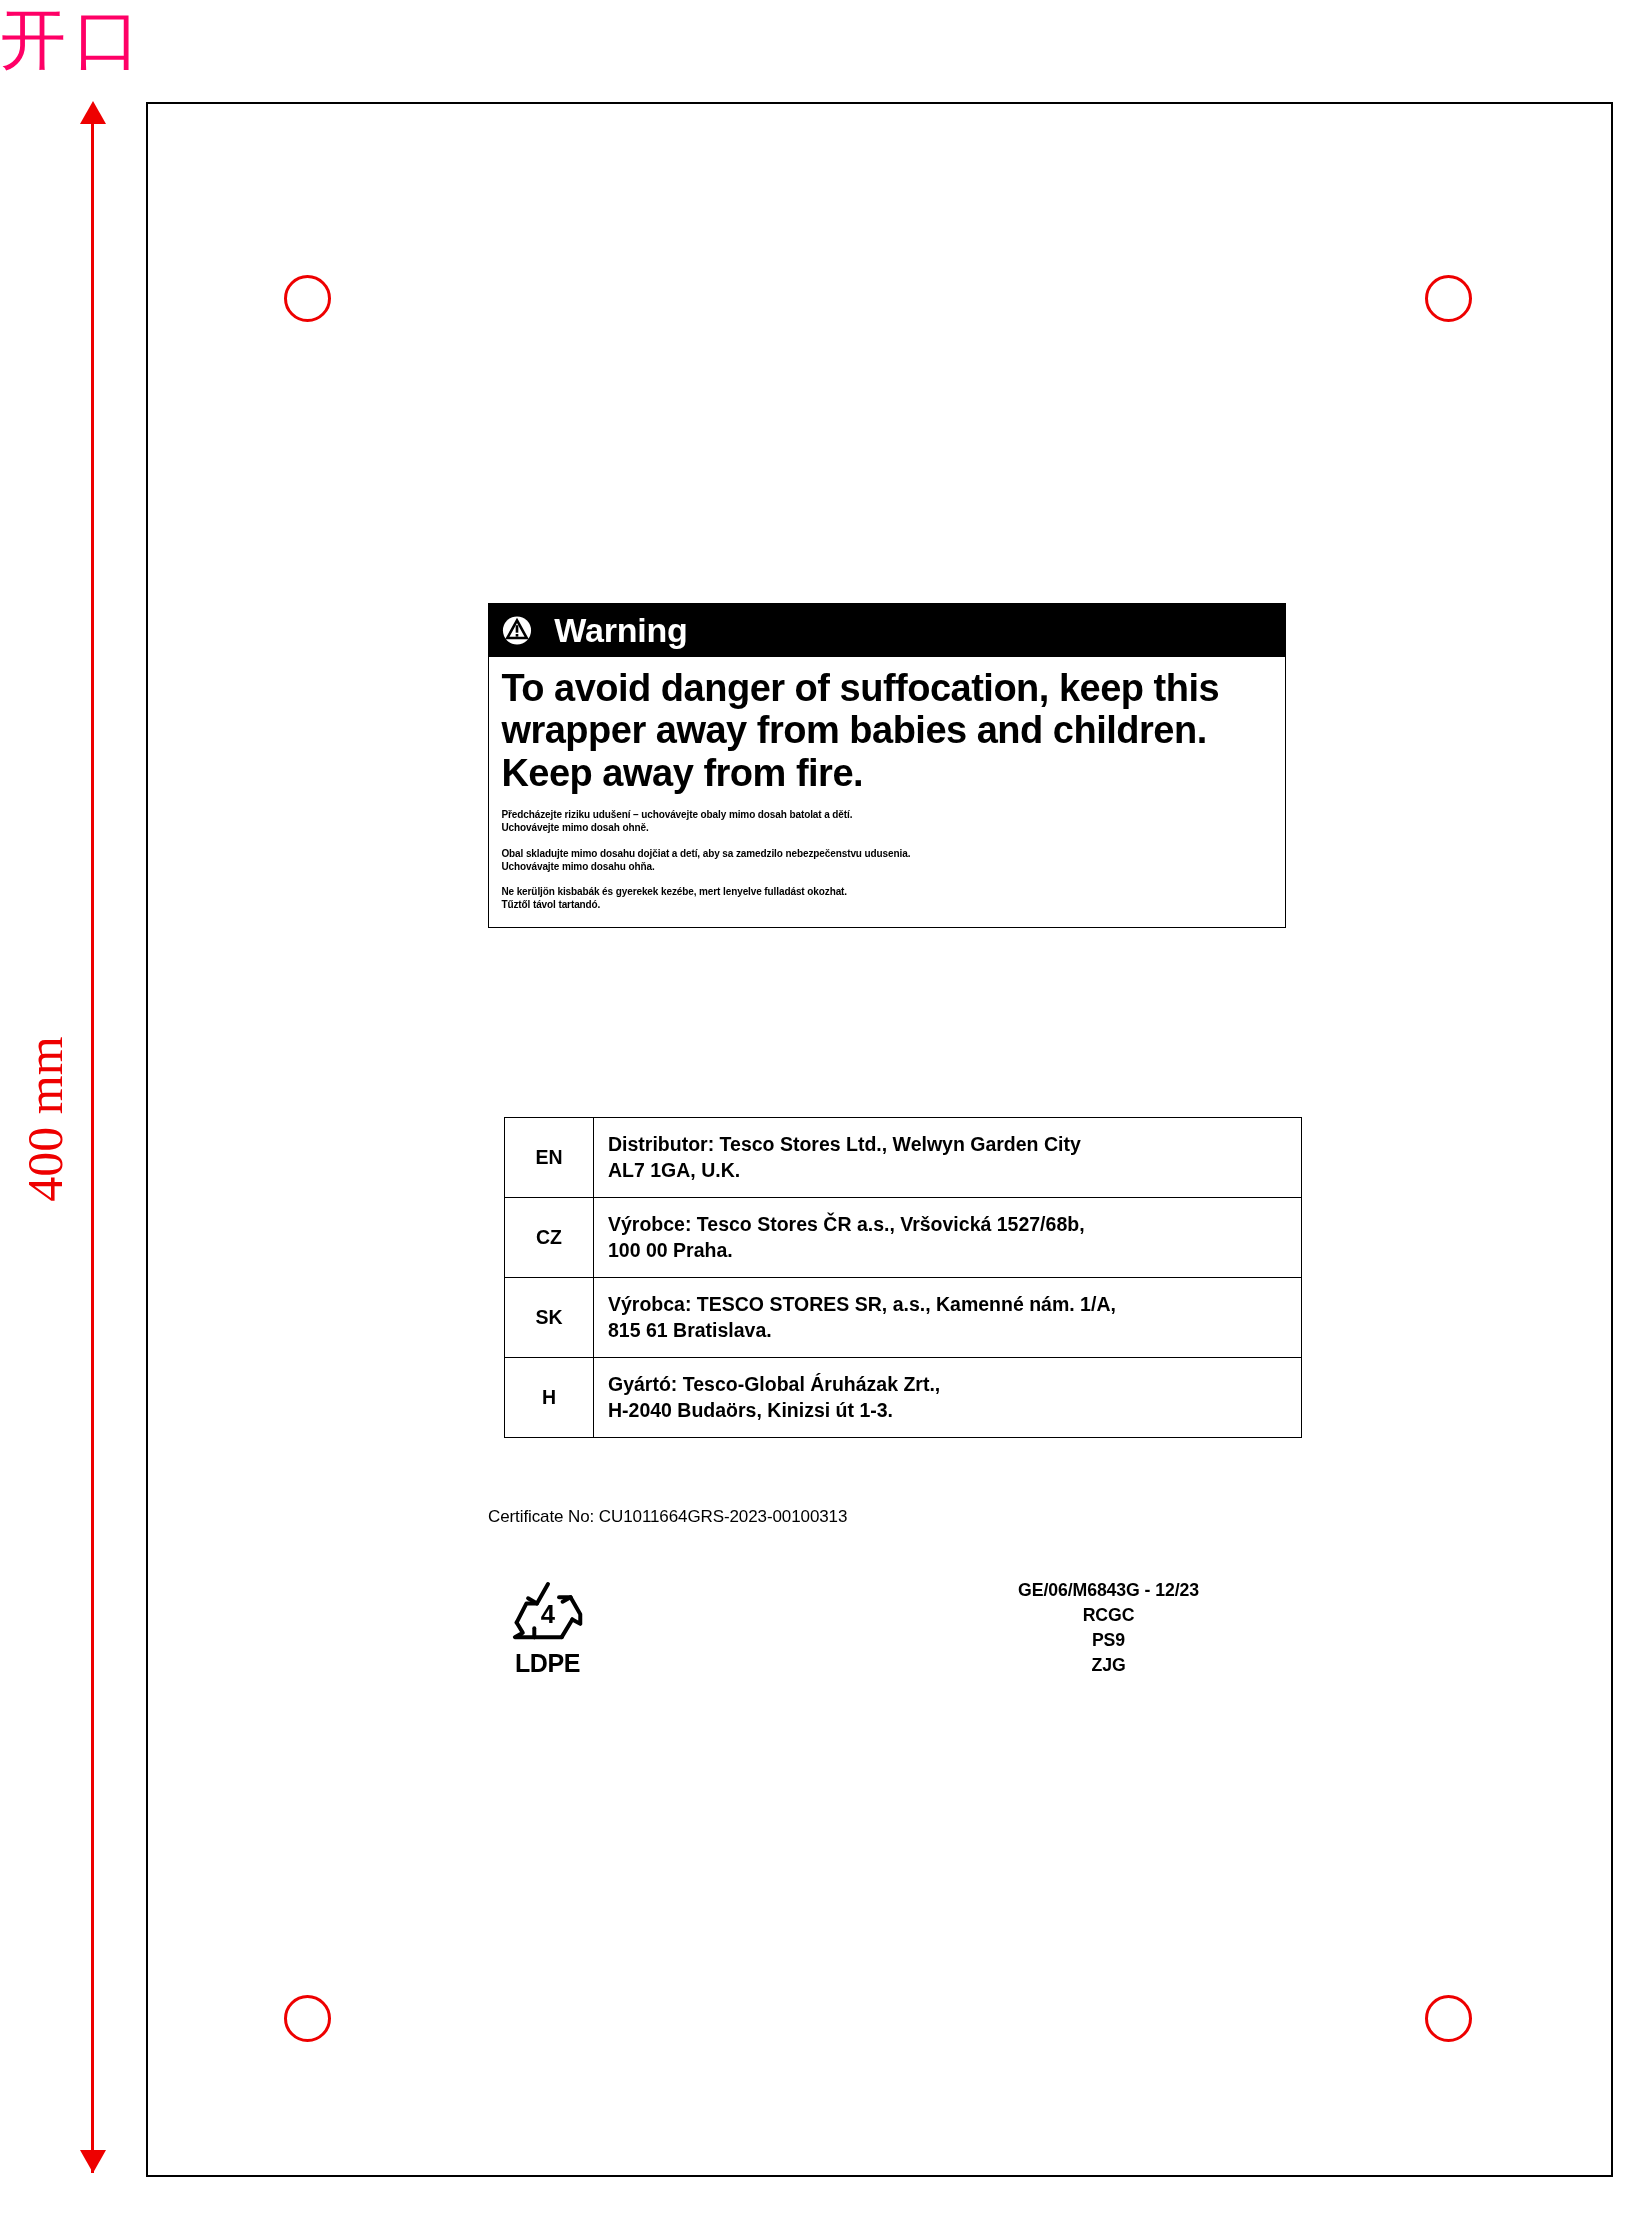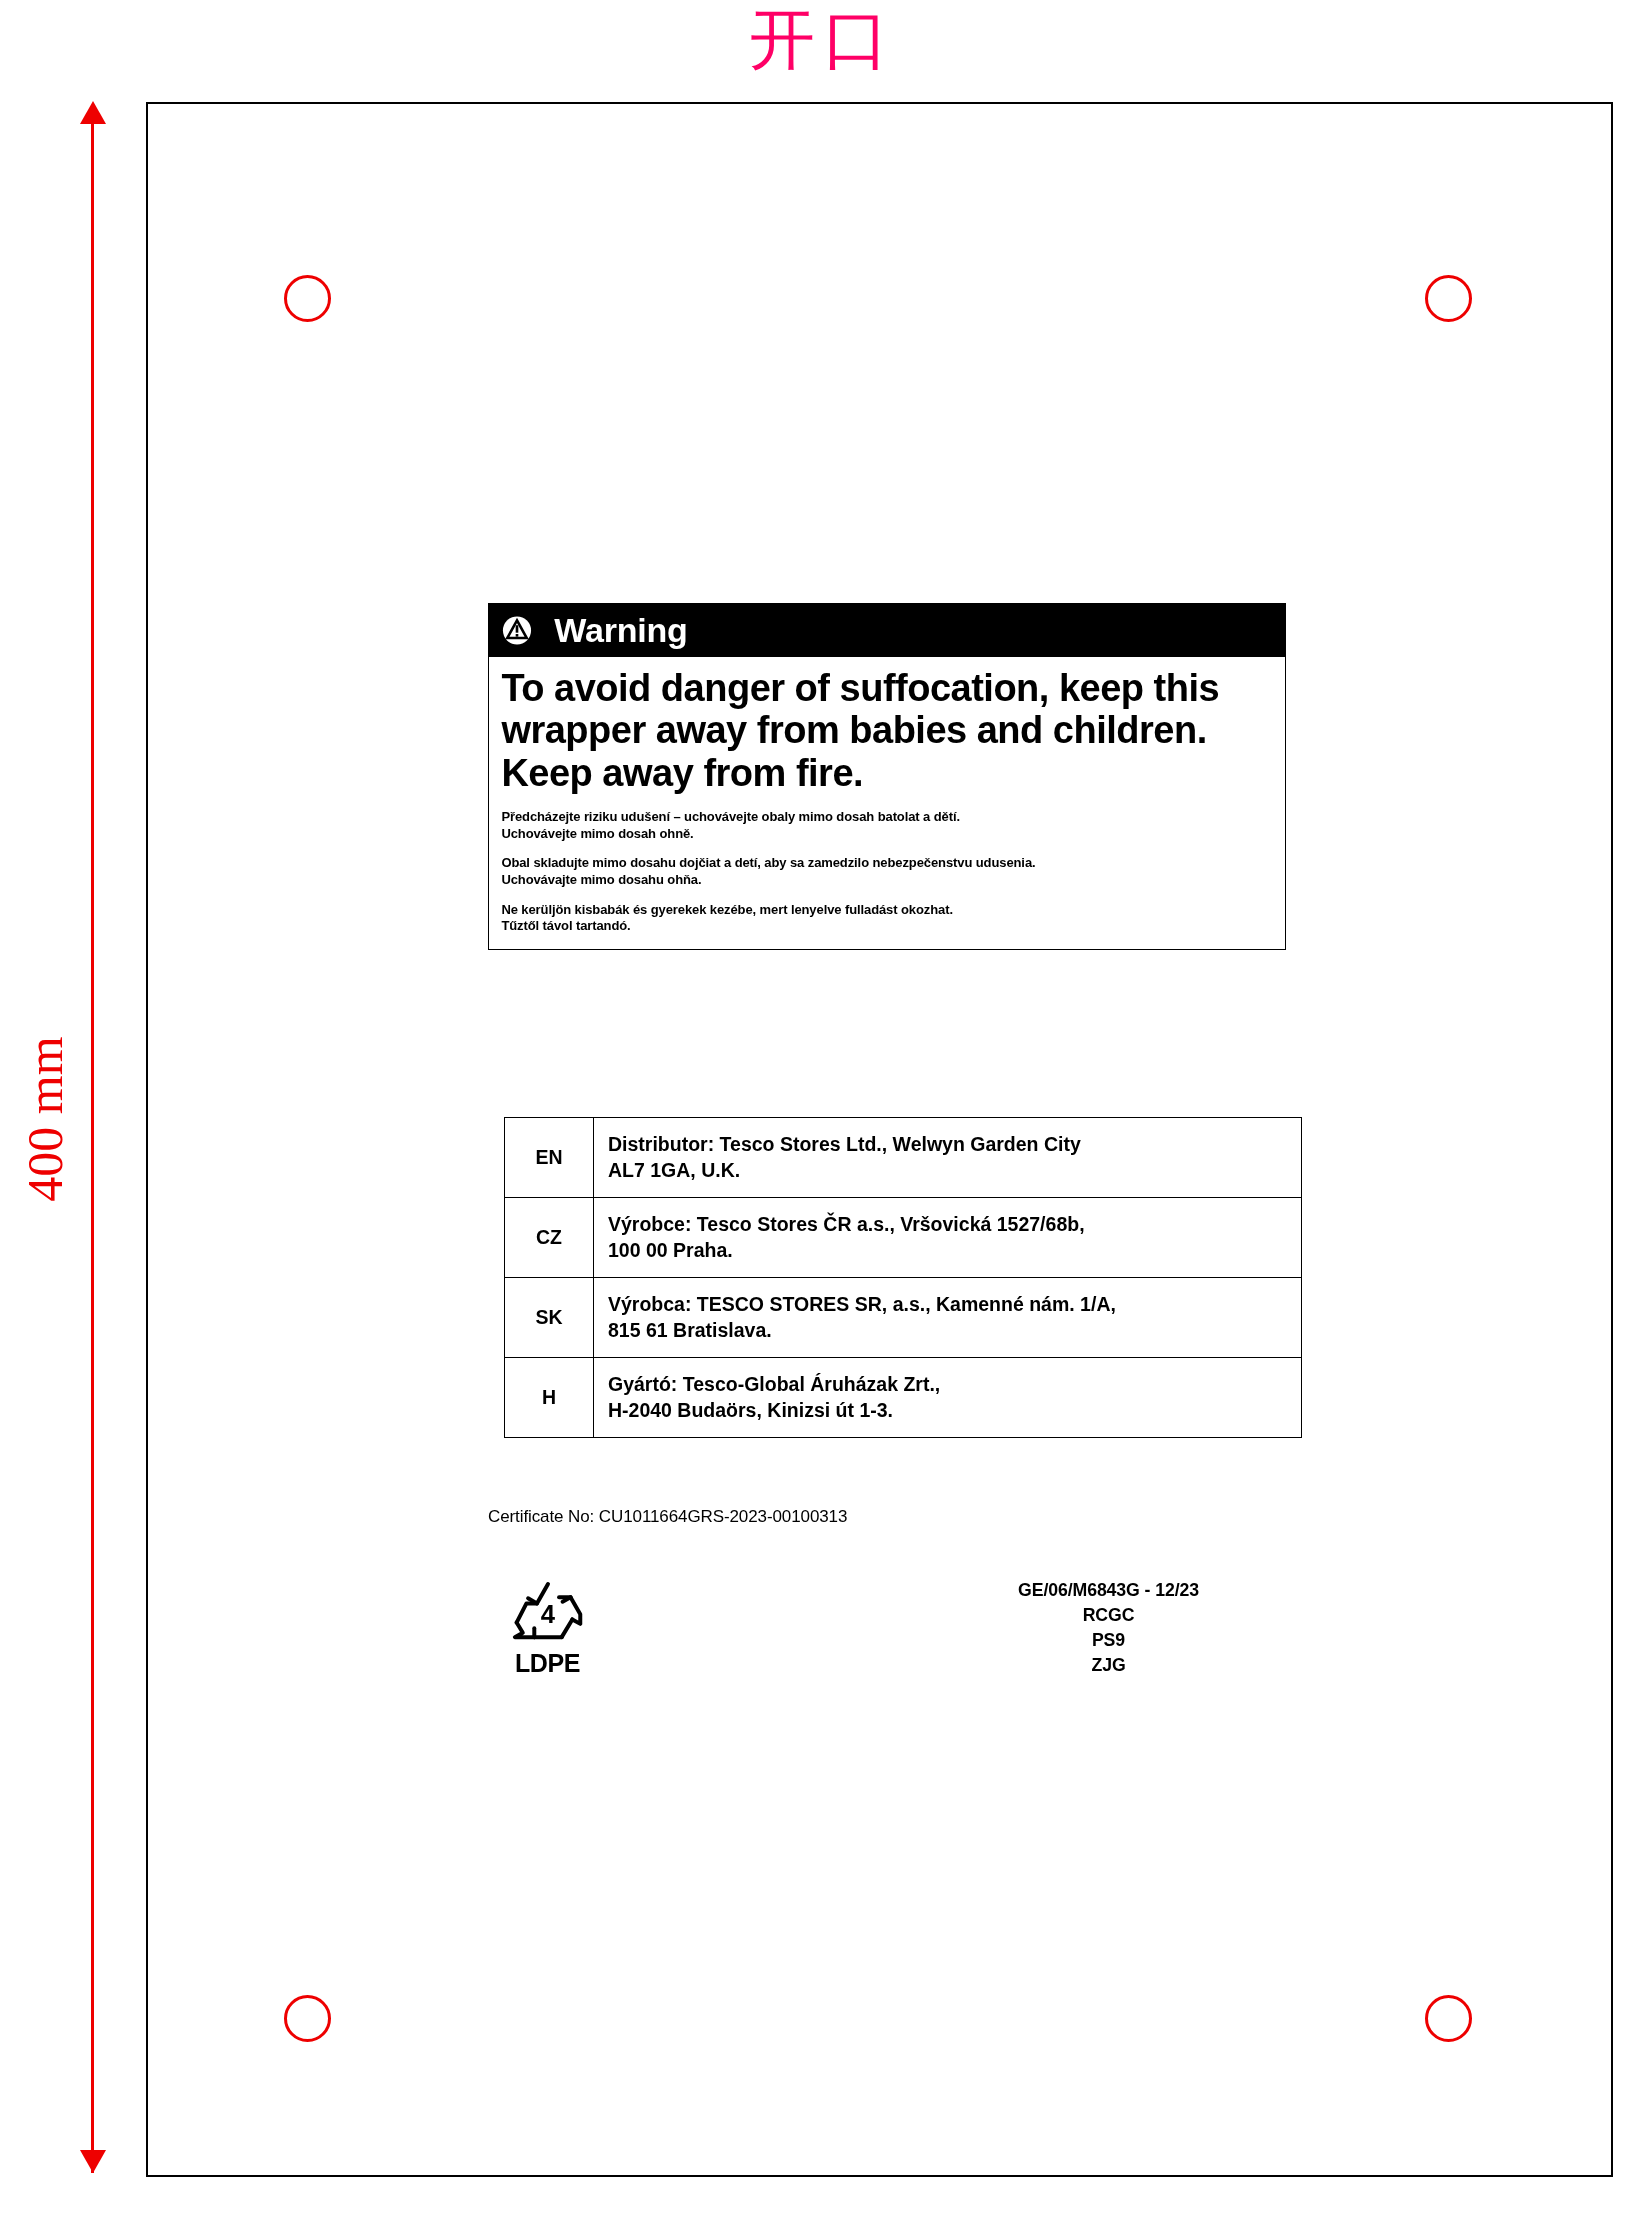--- a/index.html
+++ b/index.html
@@ -14,21 +14,20 @@
     font-family: "Liberation Sans", sans-serif;
     overflow: hidden;
   }
 
   
   .top-annotation {
     position: absolute;
     top: 4.4px;
     left: 0;
     width: 100%;
-    text-align: center;
     color: #ff0066;
     font-size: 66px;
     letter-spacing: 8px;
     font-family: "DejaVu Sans", sans-serif;
     line-height: 1.1;
   }
 
   
   .bag {
     position: absolute;
@@ -127,21 +126,21 @@
     padding: 9.8px 12.4px 13.3px 12.4px;
   }
   .warning-main {
     font-size: 38px;
     font-weight: bold;
     line-height: 1.12;
     letter-spacing: -0.5px;
     margin-bottom: 15px;
   }
   .warning-sub {
-    font-size: 13px;
+    font-size: 10px;
     font-weight: bold;
     line-height: 1.26;
     margin-bottom: 13.3px;
     letter-spacing: -0.1px;
   }
   .warning-sub:last-child { margin-bottom: 1.8px; }
 
   
   .dist-table {
     position: absolute;

